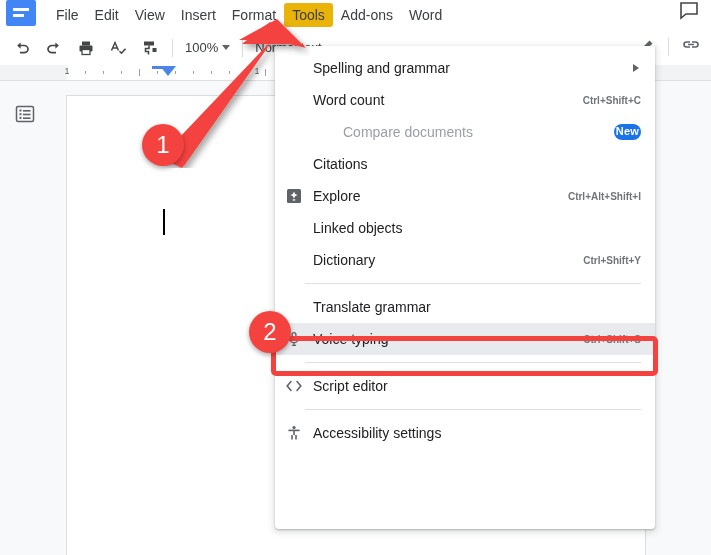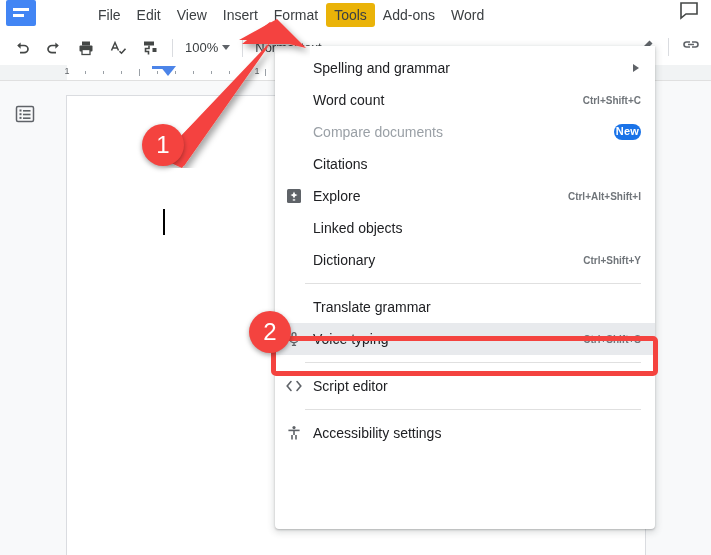--- a/index.html
+++ b/index.html
@@ -20,21 +20,21 @@
     position: absolute; left: 6px; top: 0px; width: 30px; height: 26px;
     background: #4285f4; border-radius: 2px;
   }
   .docs-logo i {
     position: absolute; display: block; background: #ffffff;
   }
   .docs-logo i.l1 { left: 7px; top: 8px; width: 16px; height: 3px; }
   .docs-logo i.l2 { left: 7px; top: 14px; width: 11px; height: 3px; }
   .menubar-items {
     position: absolute; left: 48px; top: 0; height: 30px;
-    display: flex; align-items: center; margin-left: 42px;
+    display: flex; align-items: center;
   }
   .menu-top {
     font-size: 14px; color: #3c4043;
     padding: 4px 8px; border-radius: 3px; white-space: nowrap;
     cursor: default;
   }
   .menu-top.active { background: #eab308; color: #3c4043; }
 
   .comment-icon {
     position: absolute; right: 12px; top: 2px; width: 20px; height: 18px;
@@ -132,21 +132,21 @@
   .mi .mi-icon {
     width: 38px; min-width: 38px; height: 32px;
     display: flex; align-items: center; justify-content: center;
     color: #5f6368;
   }
   .mi .mi-label { flex: 0 0 auto; white-space: nowrap; }
   .mi .mi-spacer { flex: 1 1 auto; }
   .mi .mi-accel {
     font-size: 10px; color: #70757a; font-weight: bold; white-space: nowrap;
   }
-  .mi.disabled .mi-label { color: #9aa0a6; }
+  .mi.disabled .mi-label { color: #9aa0a6; margin-left: 30px; }
   .mi.hl { background: #e8eaed; }
   .submenu-arrow {
     width: 0; height: 0; margin-right: 2px;
     border-top: 4px solid transparent; border-bottom: 4px solid transparent;
     border-left: 6px solid #5f6368;
   }
   .badge-new {
     background: #1a73e8; color: #ffffff; font-size: 11px; font-weight: bold;
     border-radius: 9px; padding: 2px 2px 3px; line-height: 1;
     letter-spacing: .2px;

